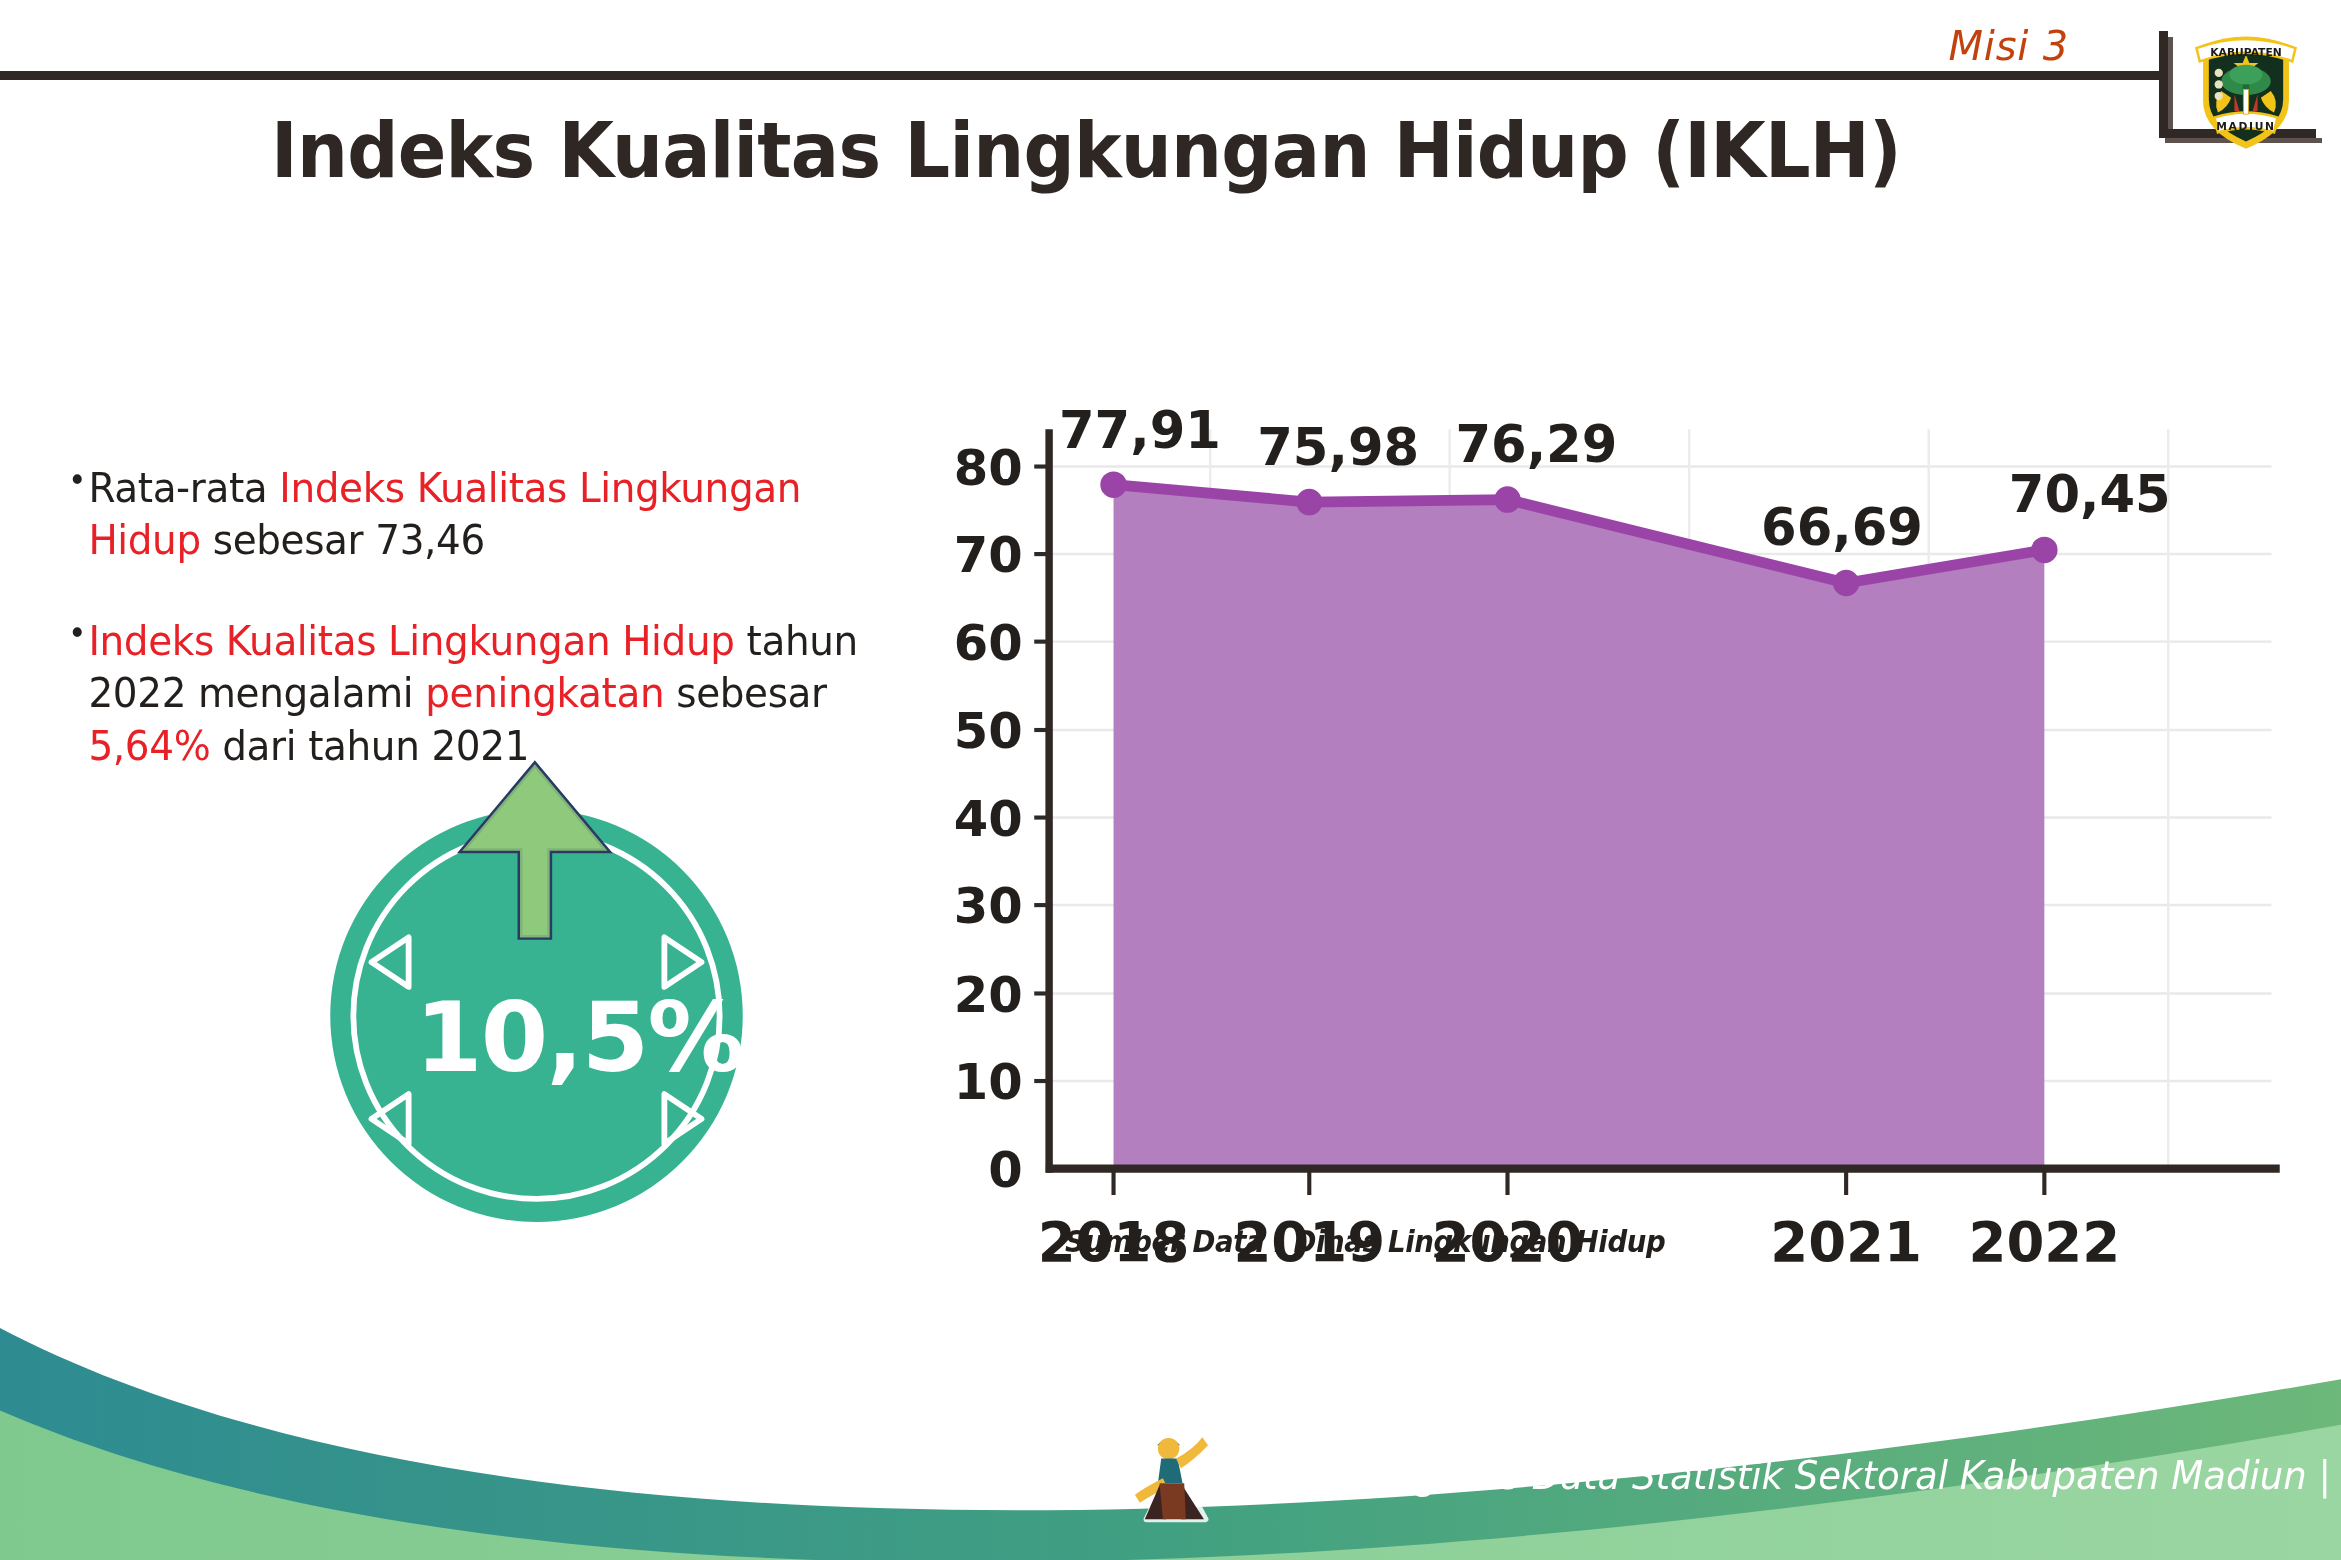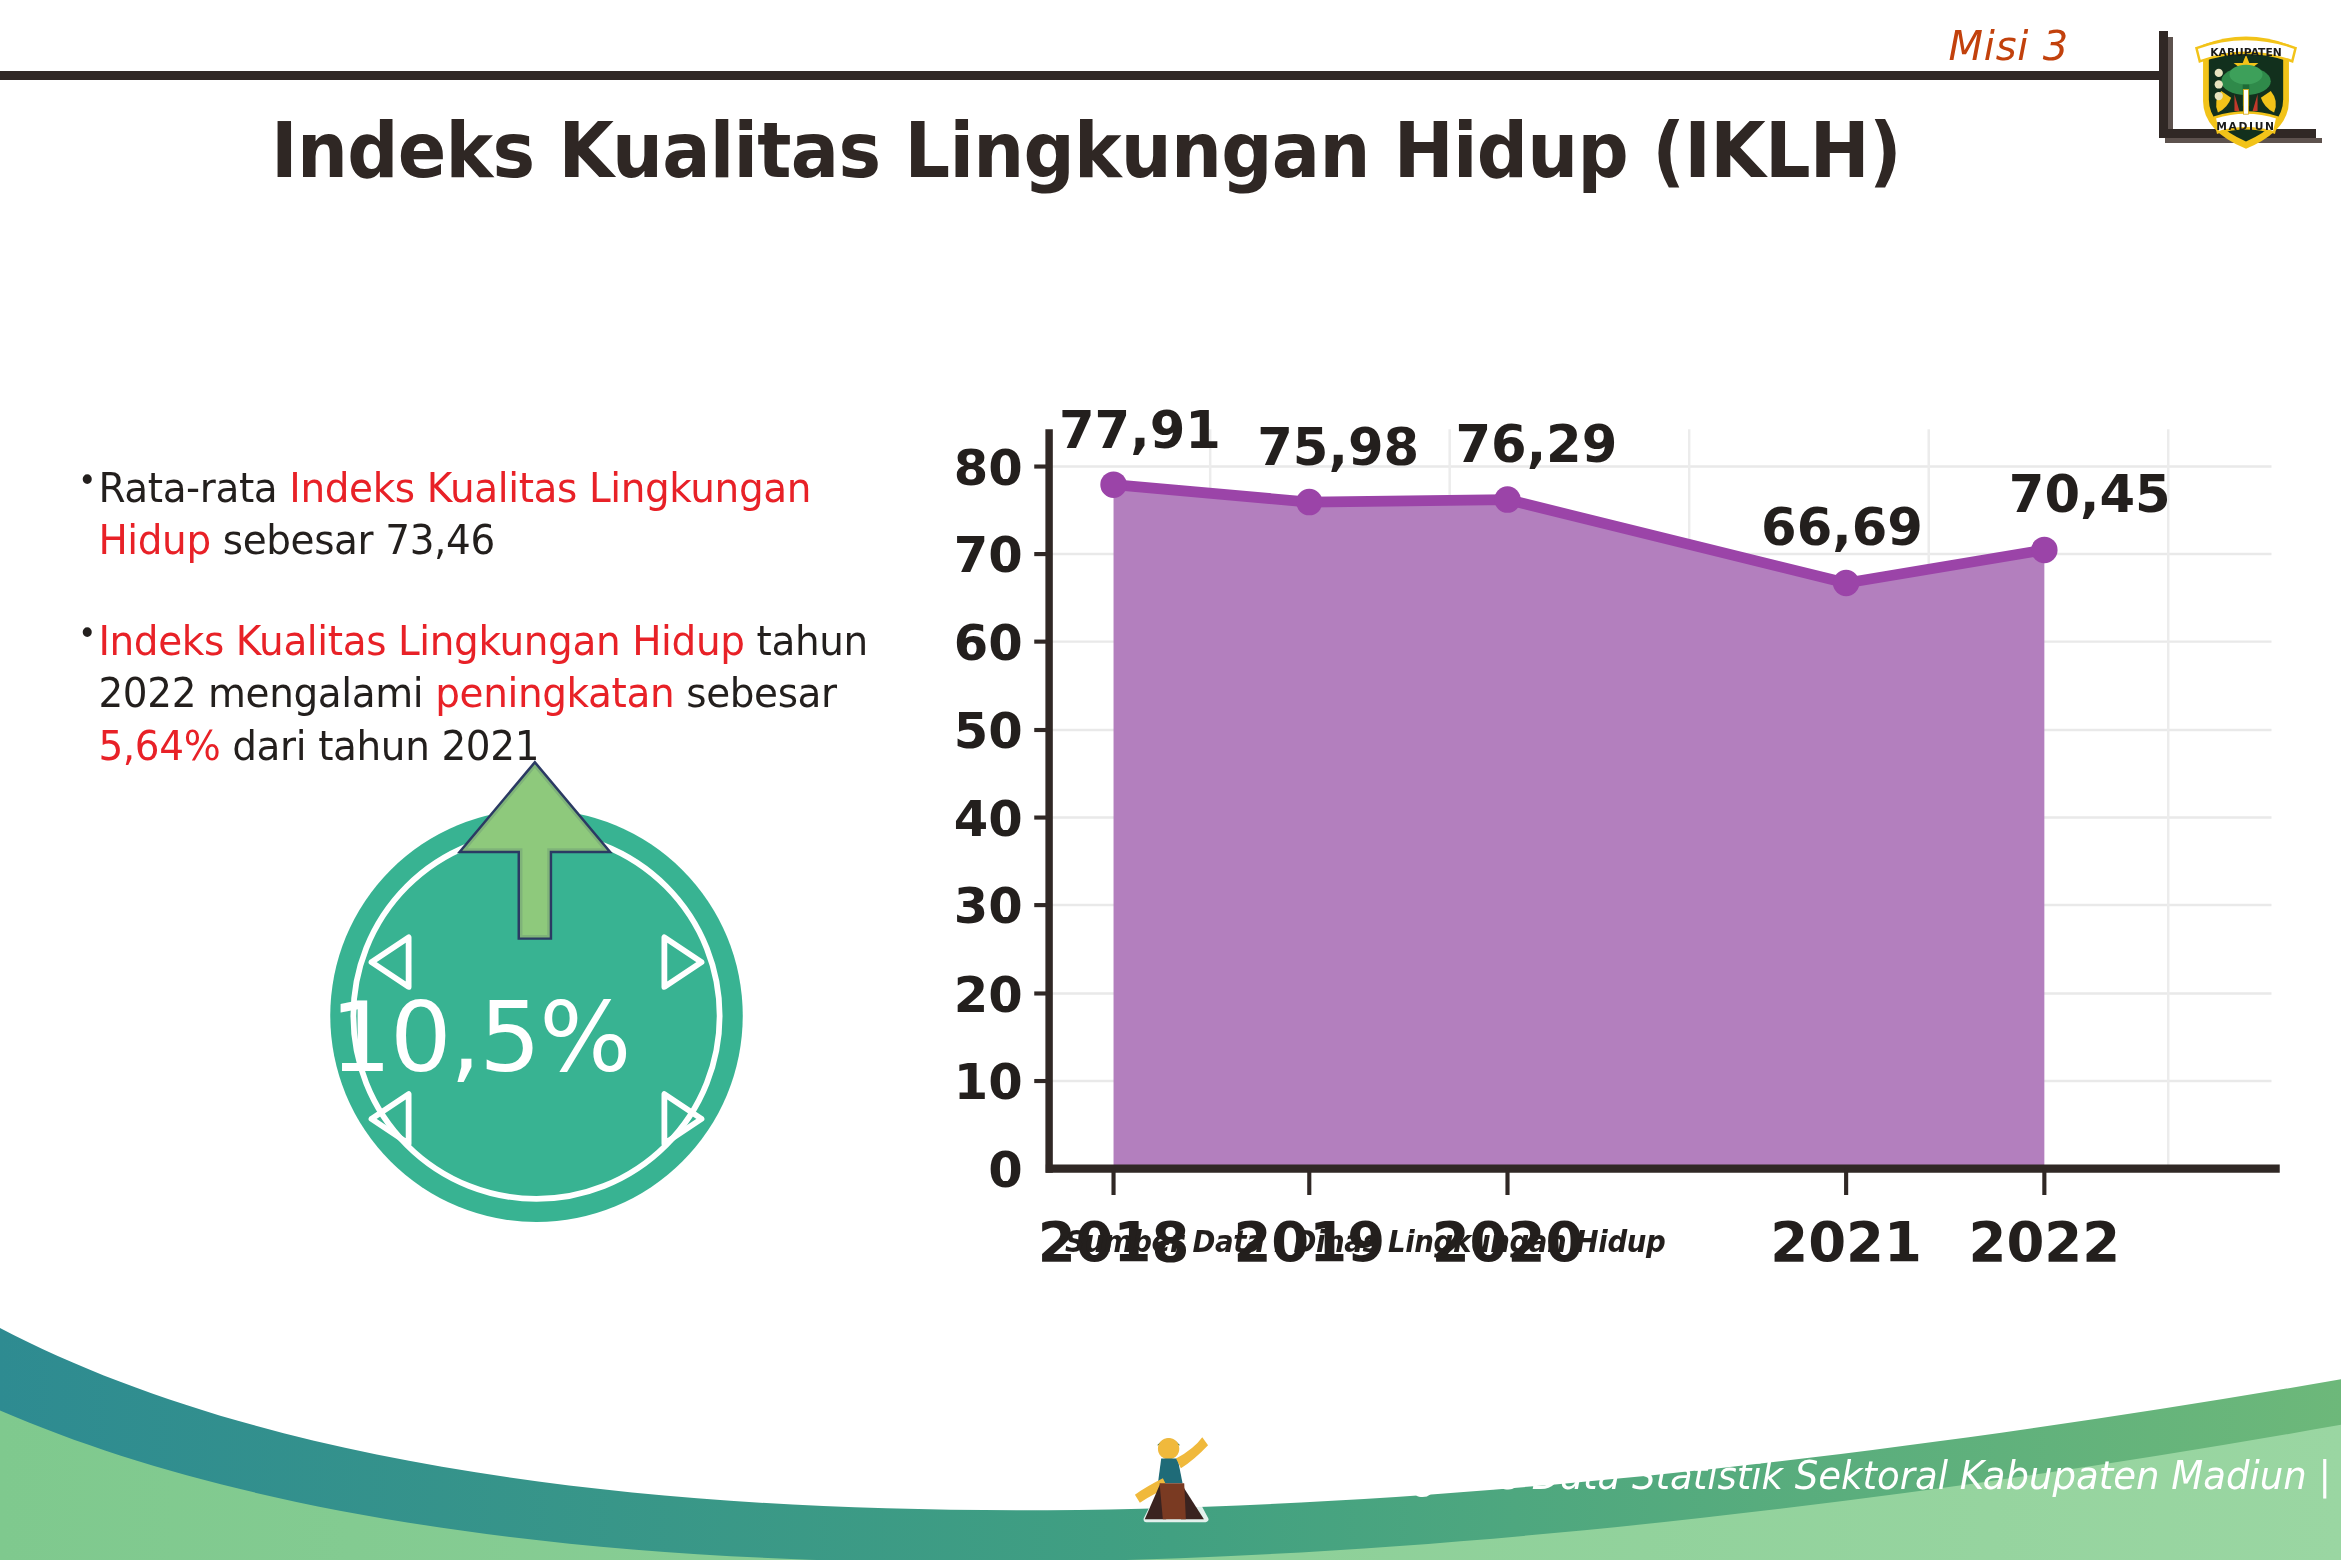--- a/index.html
+++ b/index.html
@@ -99,21 +99,21 @@
     letter-spacing: -0.8px;
     color: #2f2724;
     transform: scaleX(0.93);
     transform-origin: center top;
     white-space: nowrap;
   }
 
   
   #left-column {
     position: absolute;
-    left: 78px;
+    left: 68px;
     top: 462px;
     width: 875px;
   }
   .bullet-item {
     position: relative;
     font-family: "DejaVu Sans", sans-serif;
     font-size: 41px;
     line-height: 1.28;
     color: #231f1d;
     letter-spacing: -0.4px;
@@ -138,23 +138,23 @@
     left: 330px;
     top: 760px;
     width: 413px;
     height: 462px;
   }
   #badge-value {
     position: absolute;
     left: 0;
     top: 221px;
     width: 413px;
-    text-align: left;
-    font-family: "DejaVu Sans", sans-serif;
-    font-weight: normal;
+    text-align: right;
+    font-family: "DejaVu Sans", sans-serif;
+    font-weight: bold;
     font-size: 97px;
     color: #ffffff;
     letter-spacing: -1.7px;
     pointer-events: none;
   }
 
   
   #chart-block {
     position: absolute;
     left: 950px;

